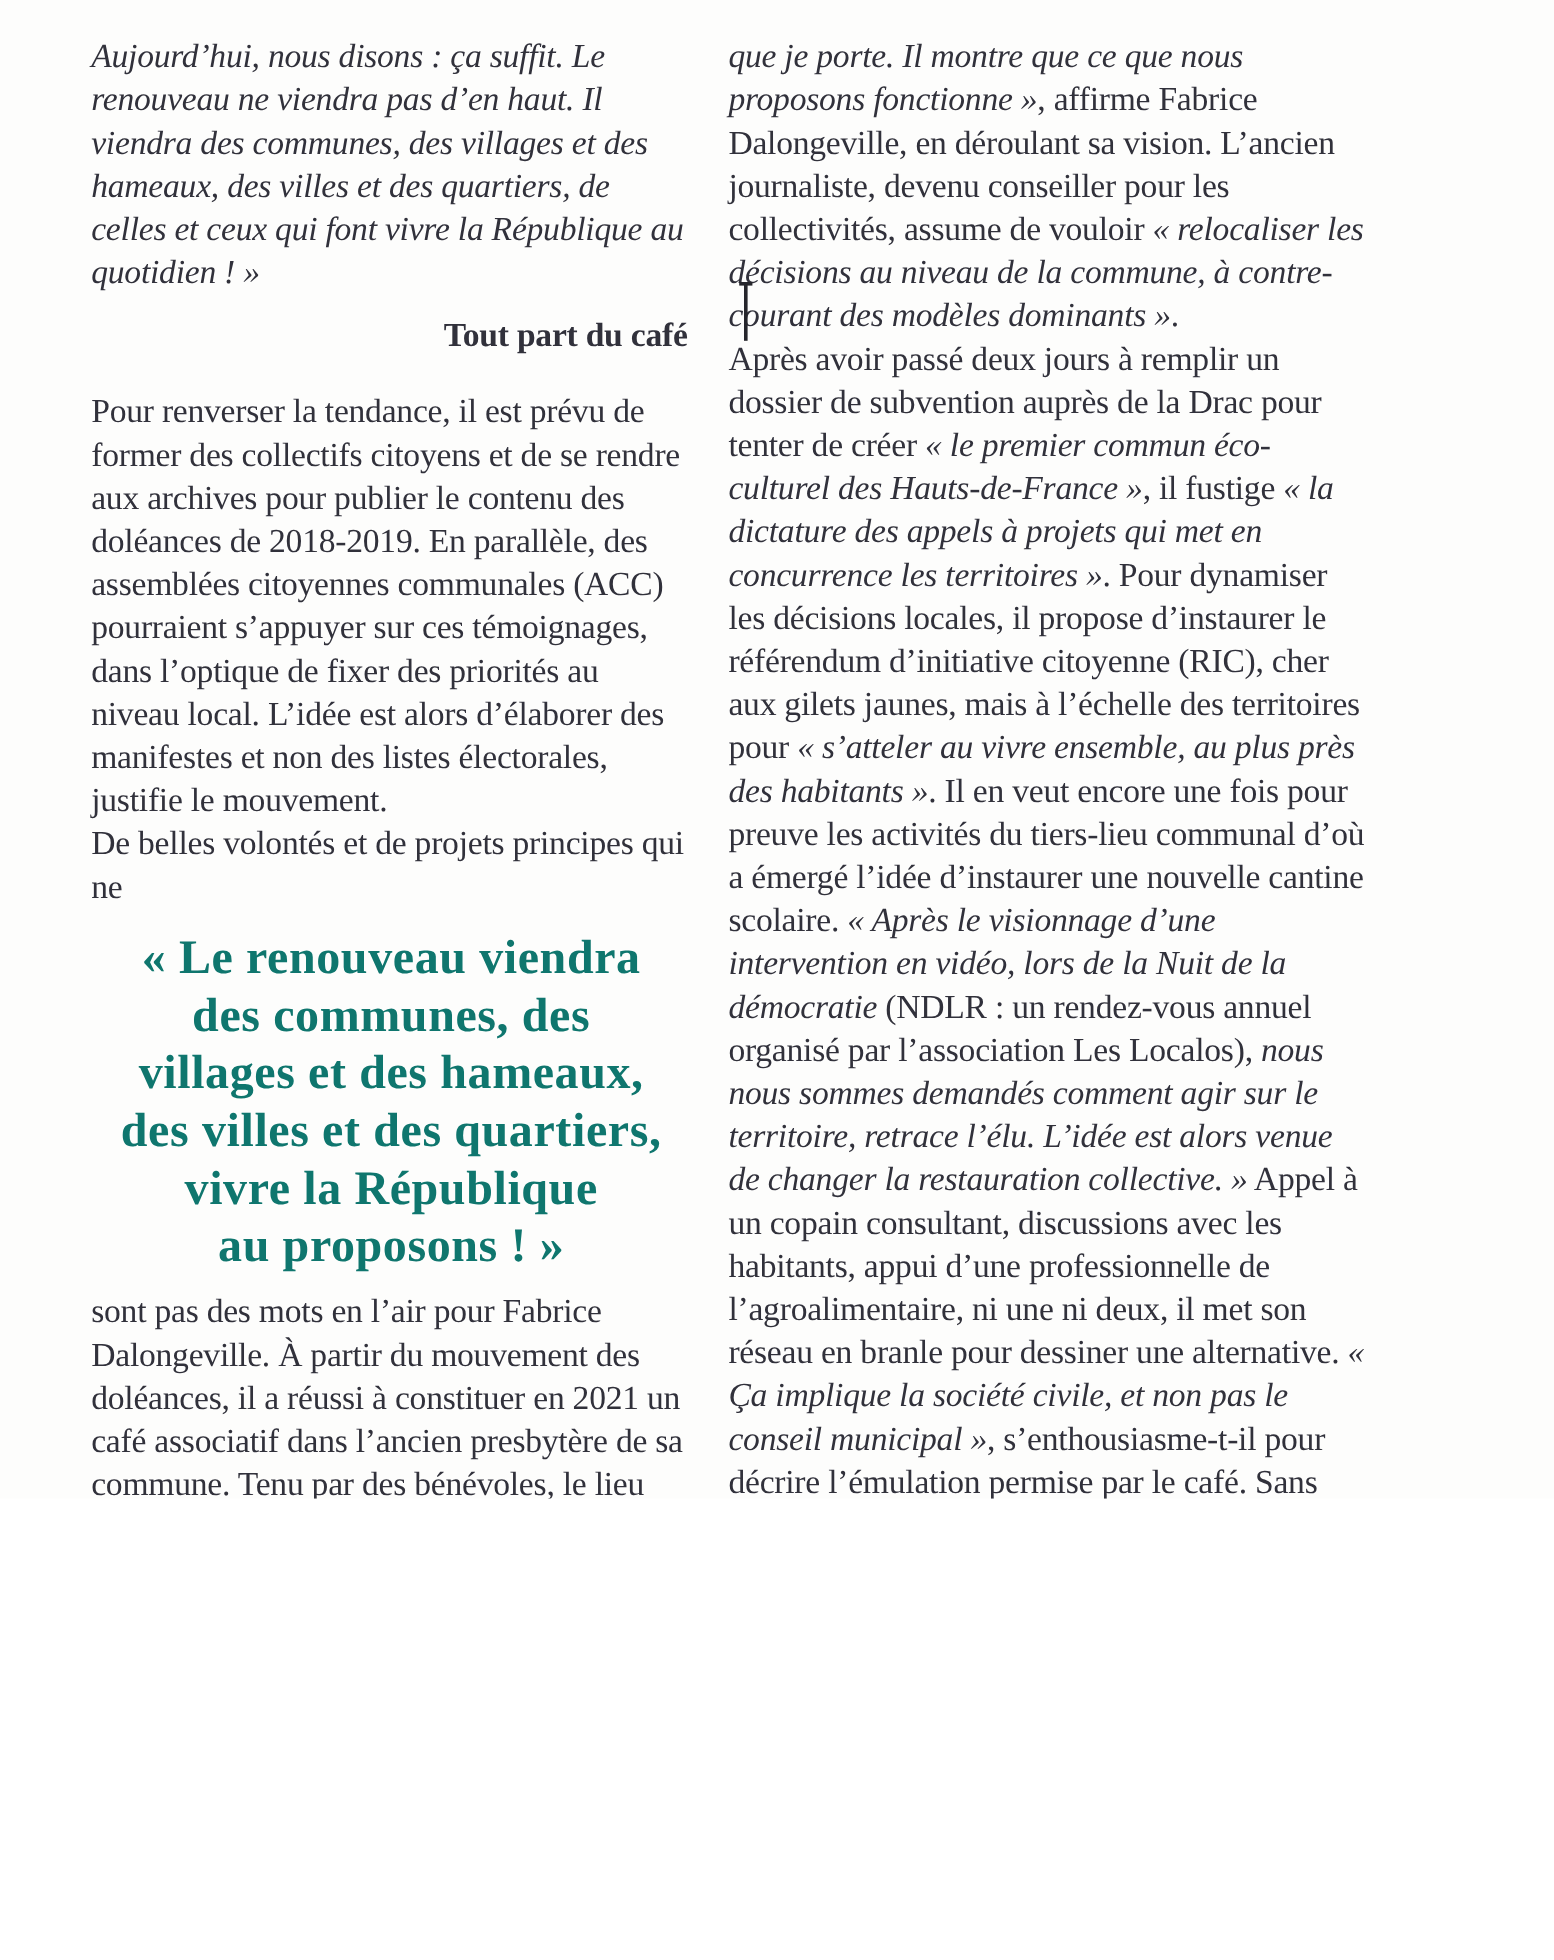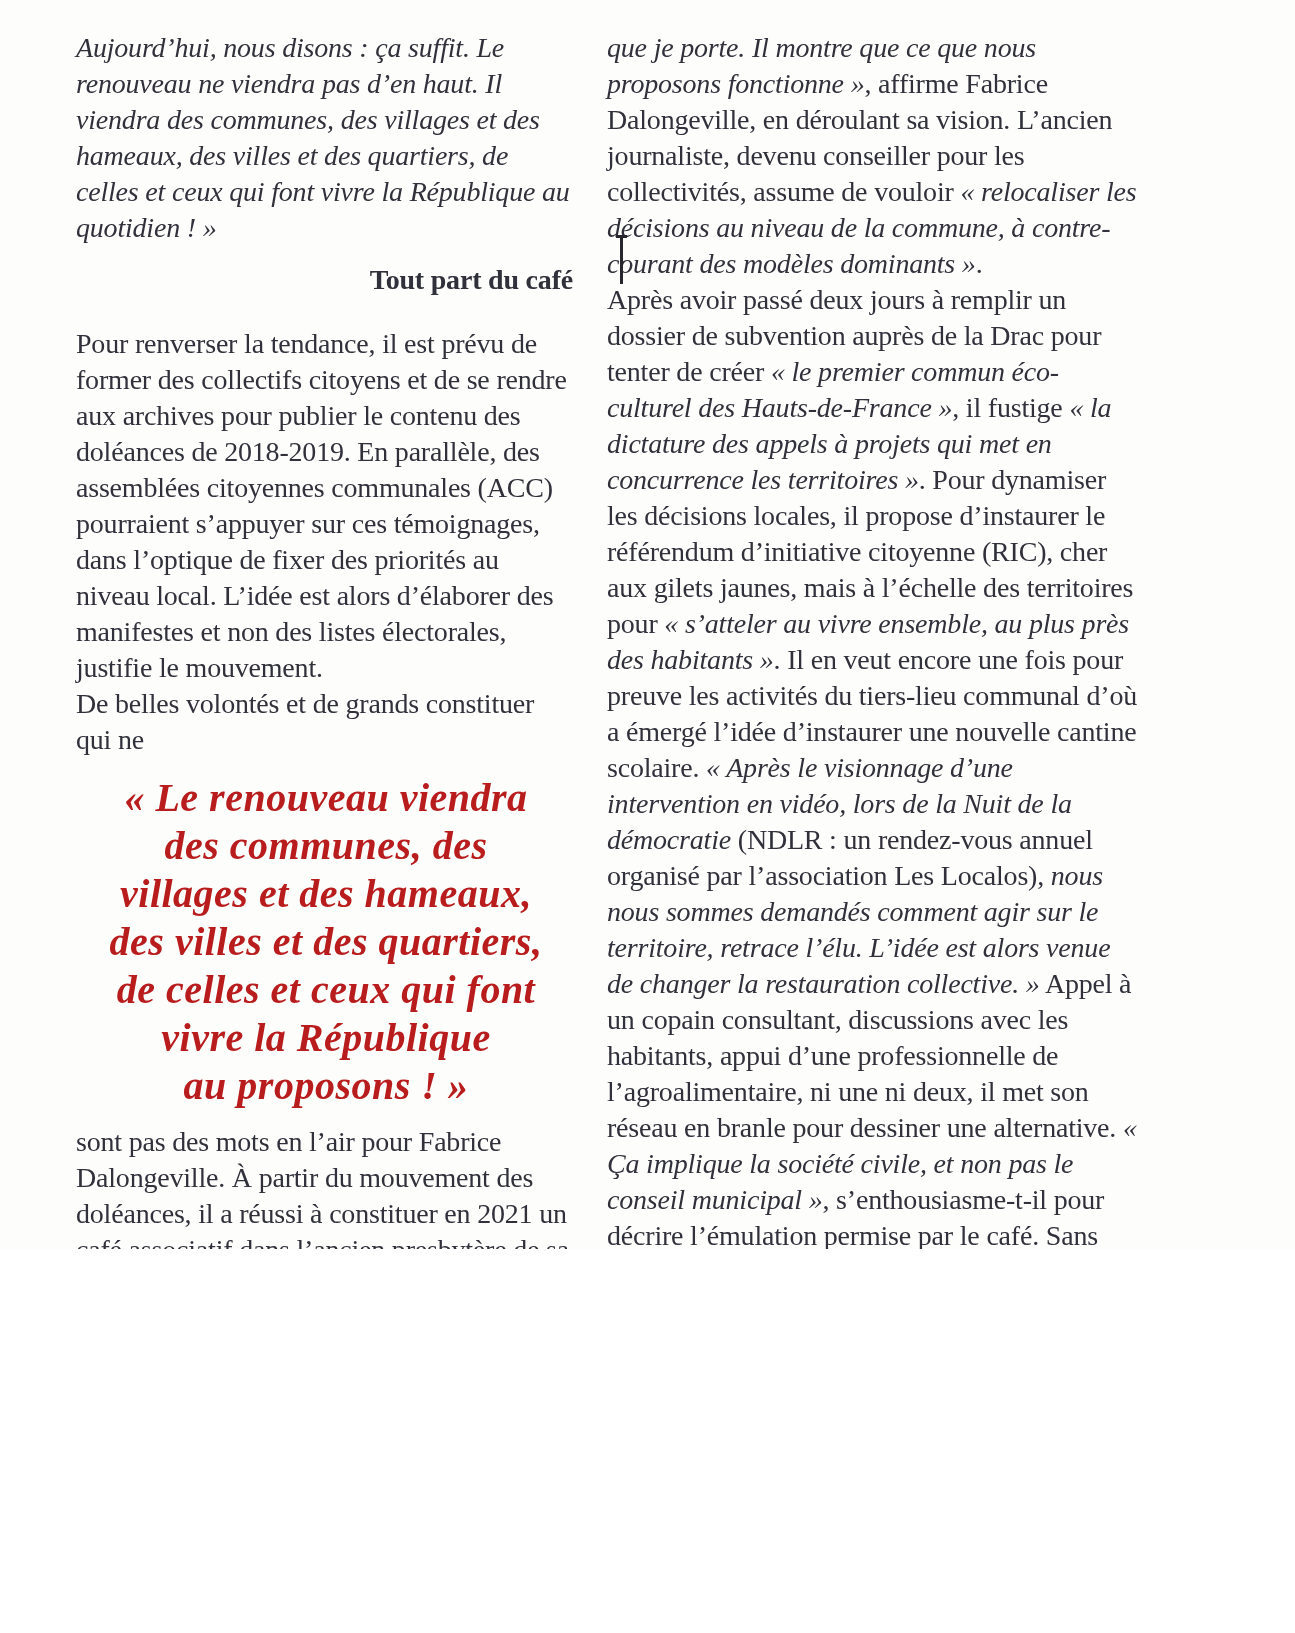--- a/index.html
+++ b/index.html
@@ -54,28 +54,27 @@
 
 <main class="page" style="background: rgb(253, 253, 252); color: rgb(49, 49, 59);">
 
   <section class="col col-left">
     <p class="body-text opener"><span class="r-i">Aujourd’hui, nous disons : ça suffit. Le renouveau ne viendra pas d’en haut. Il viendra des communes, des villages et des hameaux, des villes et des quartiers, de celles et ceux qui font vivre la République au quotidien ! »</span></p>
 
     <h2 class="subhead">Tout part du café</h2>
 
     <p class="body-text"><span class="r-n">Pour renverser la tendance, il est prévu de former des collectifs citoyens et de se rendre aux archives pour publier le contenu des doléances de 2018-2019. En parallèle, des assemblées citoyennes communales (ACC) pourraient s’appuyer sur ces témoignages, dans l’optique de fixer des priorités au niveau local. L’idée est alors d’élaborer des manifestes et non des listes électorales, justifie le mouvement.</span></p>
 
-    <p class="body-text">De belles volontés et de grands constituer qui ne</p>
+    <p class="body-text">De belles volontés et de projets principes qui ne</p>
 
-    <blockquote class="pullquote" style="color: #b91c1c; font-style: italic;">
+    <blockquote class="pullquote" style="color: #0f766e;">
         <div class="pq-line">« Le renouveau viendra</div>
         <div class="pq-line">des communes, des</div>
         <div class="pq-line">villages et des hameaux,</div>
         <div class="pq-line">des villes et des quartiers,</div>
-        <div class="pq-line">de celles et ceux qui font</div>
         <div class="pq-line">vivre la République</div>
         <div class="pq-line">au proposons ! »</div>
       </blockquote>
 
     <p class="body-text"><span class="r-n">sont pas des mots en l’air pour Fabrice Dalongeville. À partir du mouvement des doléances, il a réussi à constituer en 2021 un café associatif dans l’ancien presbytère de sa commune. Tenu par des bénévoles, le lieu convivial et culturel organise de nombreux évènements et activités. Que ce soit les jeux de société le mercredi après-midi ou les soirées débats sur des thèmes bien précis, le café dynamise le village et permet d’initier des projets. C’est d’ici qu’est né le mouvement vers la publication des doléances, après la tenue d’une pièce de théâtre sur le sujet. C’est ici que se tient la première assemblée citoyenne communale. C’est ici enfin, dans cette grande salle chaleureuse avec un bar et une petite scène, que l’édile, également vice-président des maires ruraux de l’Oise, aime installer son bureau. </span></p>
   </section>
 
   <section class="col col-right" style="position:absolute;">
     <span class="ibeam"></span>
 

